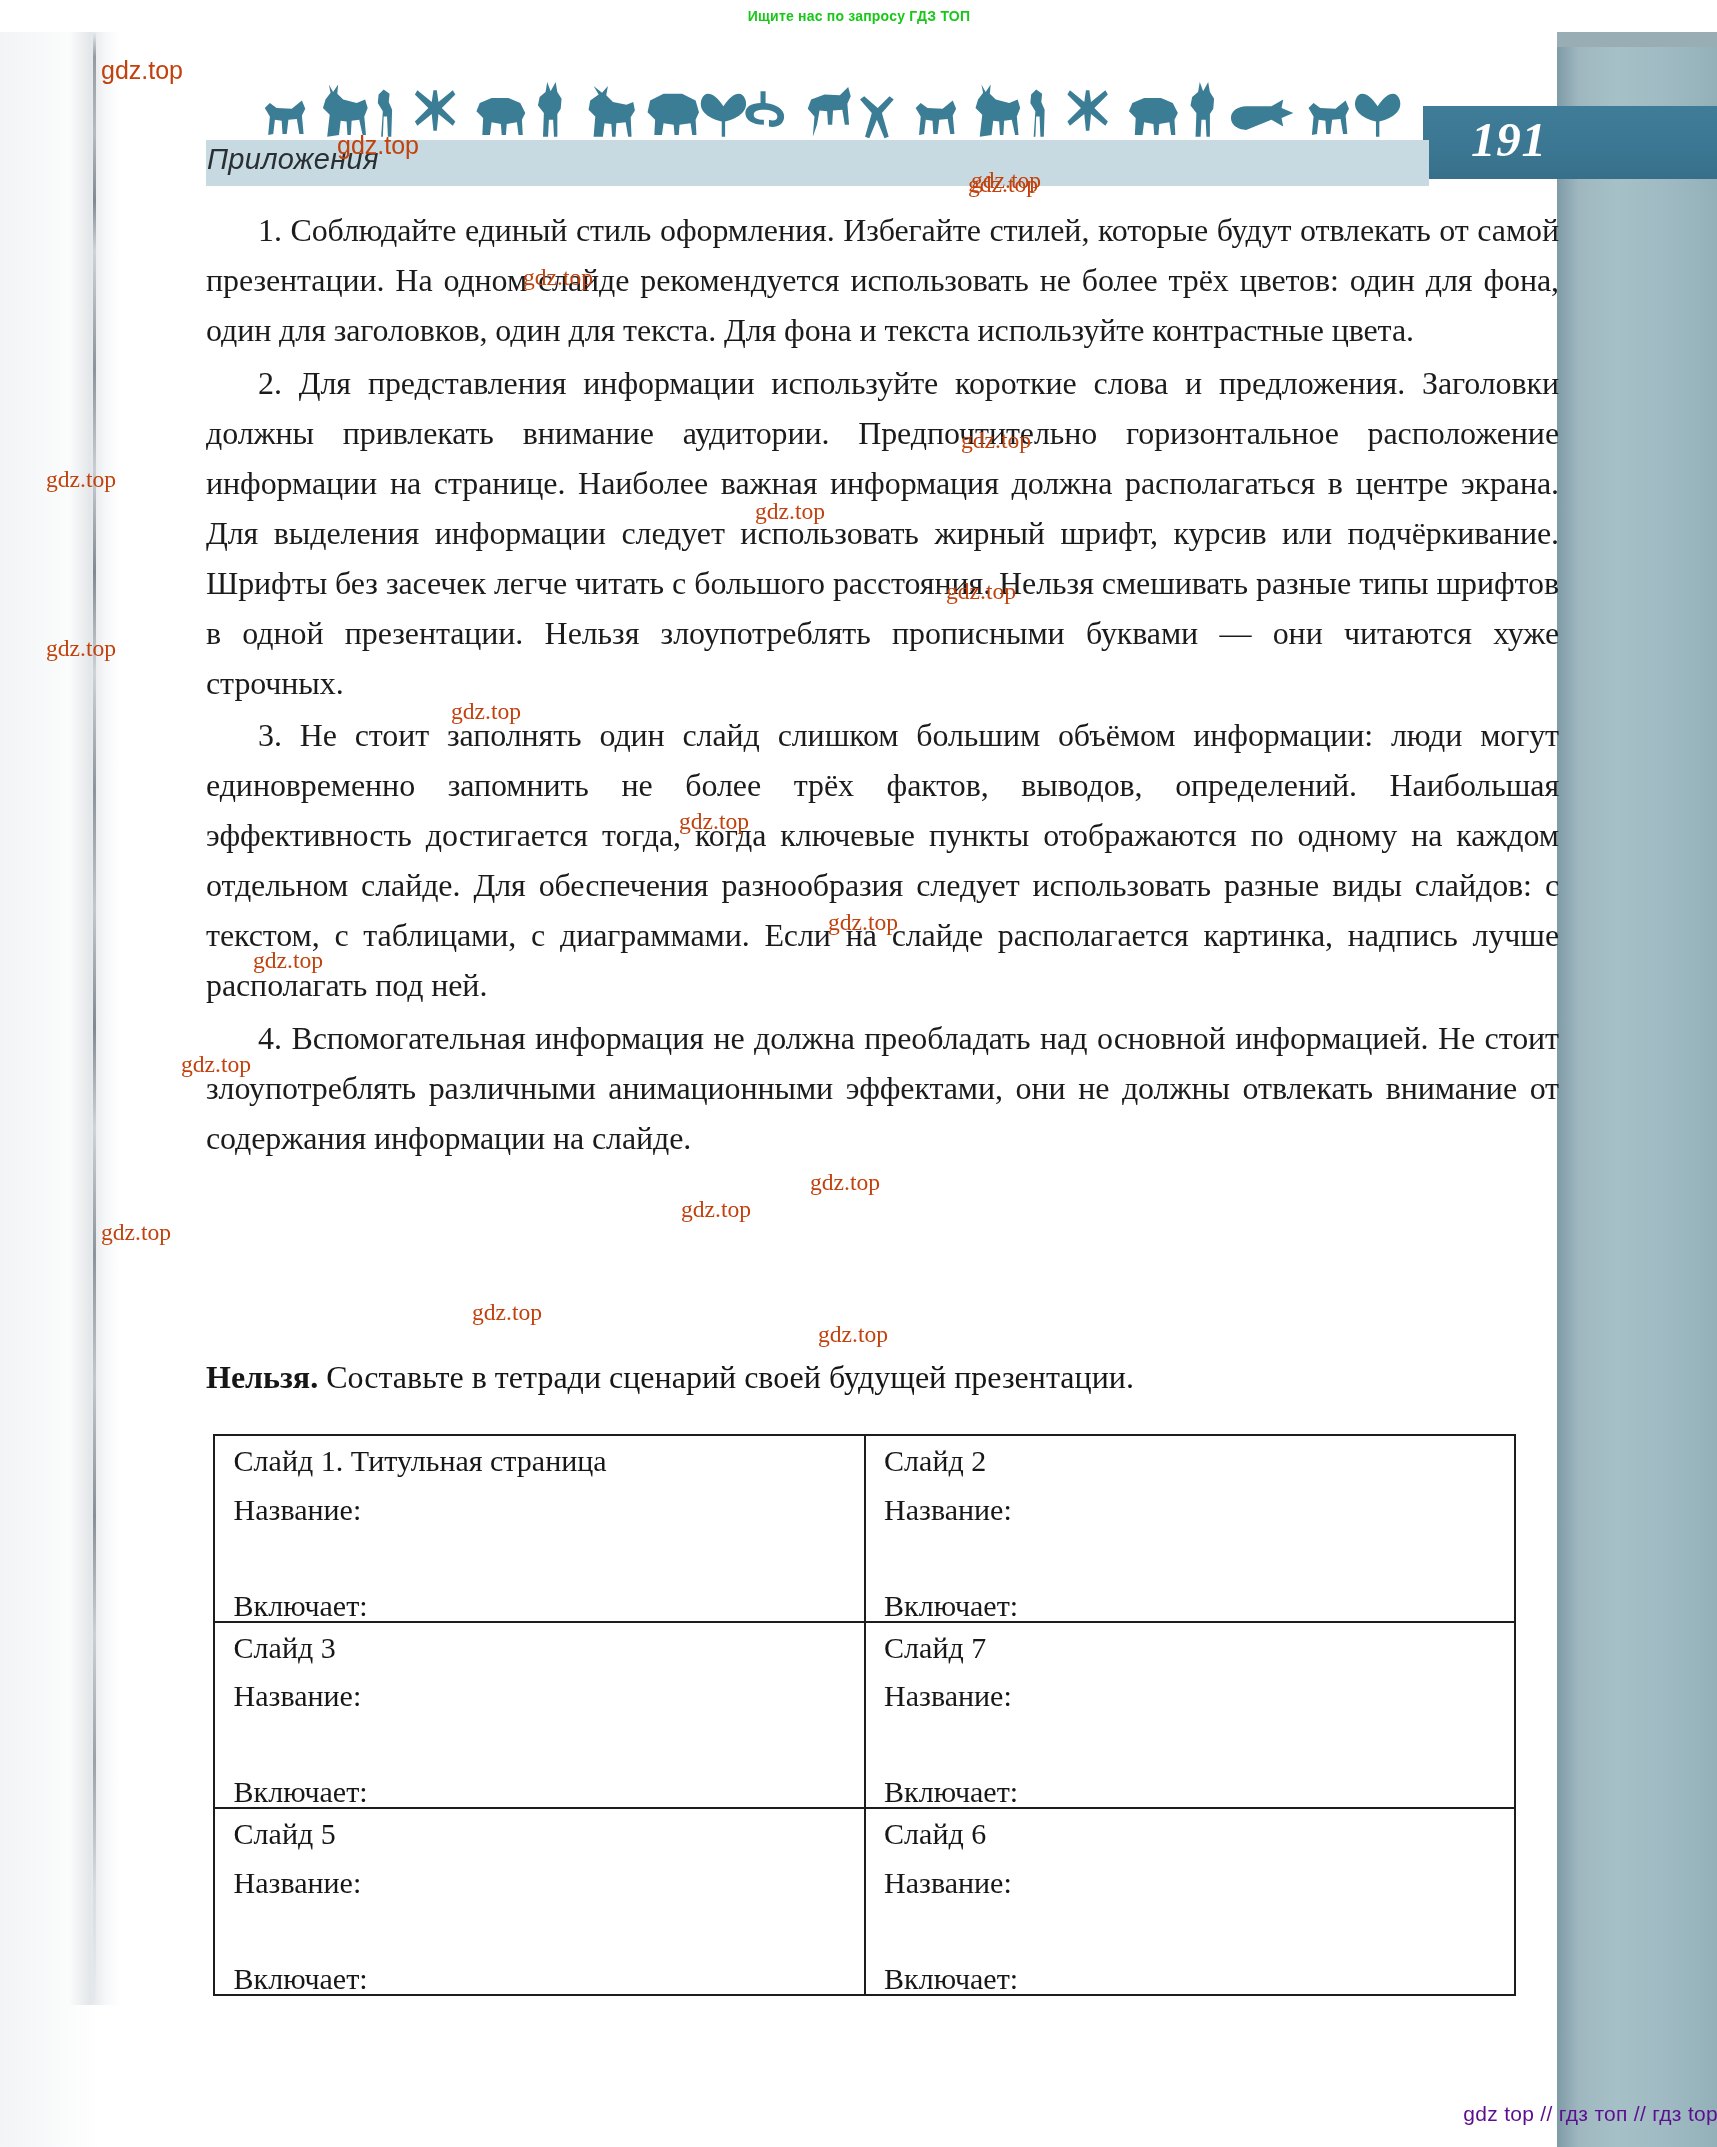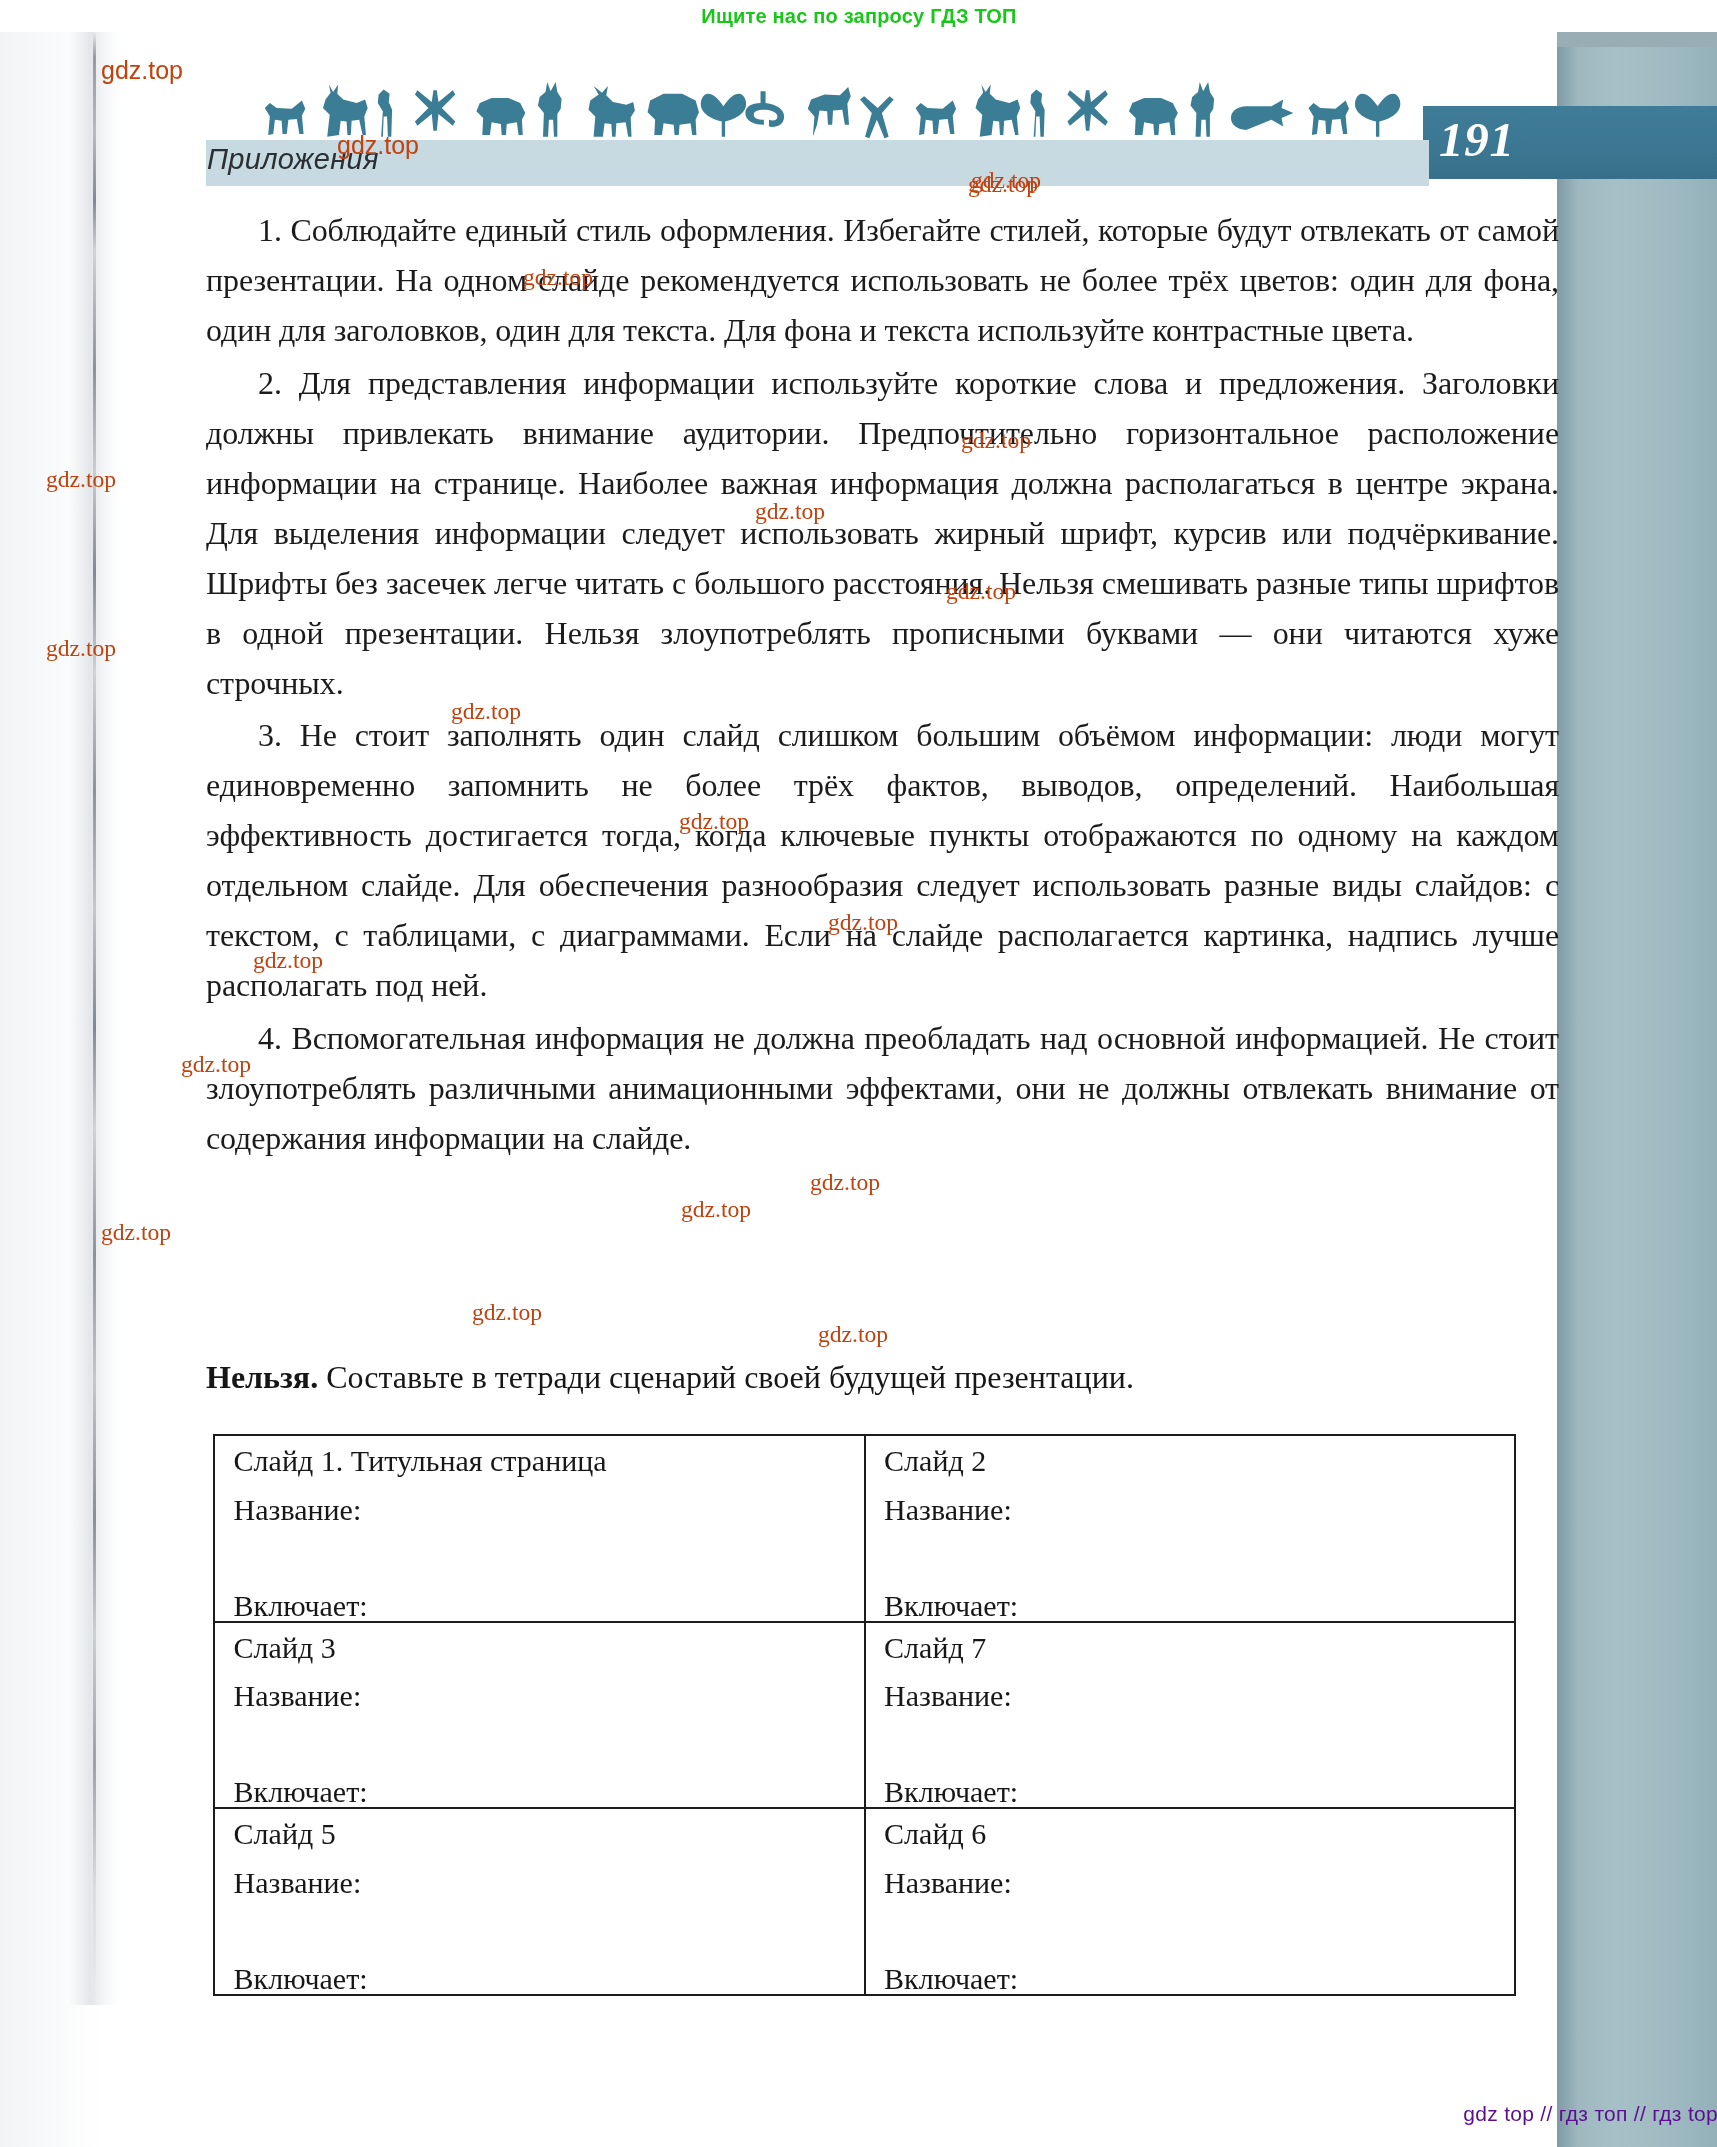--- a/index.html
+++ b/index.html
@@ -23,21 +23,21 @@
     width: 1718px;
     height: 32px;
     display: flex;
     align-items: center;
     justify-content: center;
     background: #ffffff;
   }
   #promo .promo-text {
     color: #18c818;
     font-family: "Liberation Sans", sans-serif;
-    font-size: 20px;
+    font-size: 14px;
     font-weight: 600;
     letter-spacing: 0.2px;
     white-space: nowrap;
   }
 
   
   #sheet {
     position: absolute;
     top: 32px; left: 0;
     width: 1718px;
@@ -133,21 +133,21 @@
   #page-number-block {
     position: absolute;
     top: 74px;
     left: 1423px;
     width: 295px;
     height: 73px;
     background: linear-gradient(180deg,#3f7c97 0%, #3b7792 60%, #376f8a 100%);
   }
   #page-number-block .num {
     position: absolute;
-    left: 16px;
+    left: 48px;
     top: 5px;
     color: #ffffff;
     font-family: "Liberation Serif", serif;
     font-style: italic;
     font-weight: bold;
     font-size: 49px;
     letter-spacing: 0.8px;
   }
 
   

